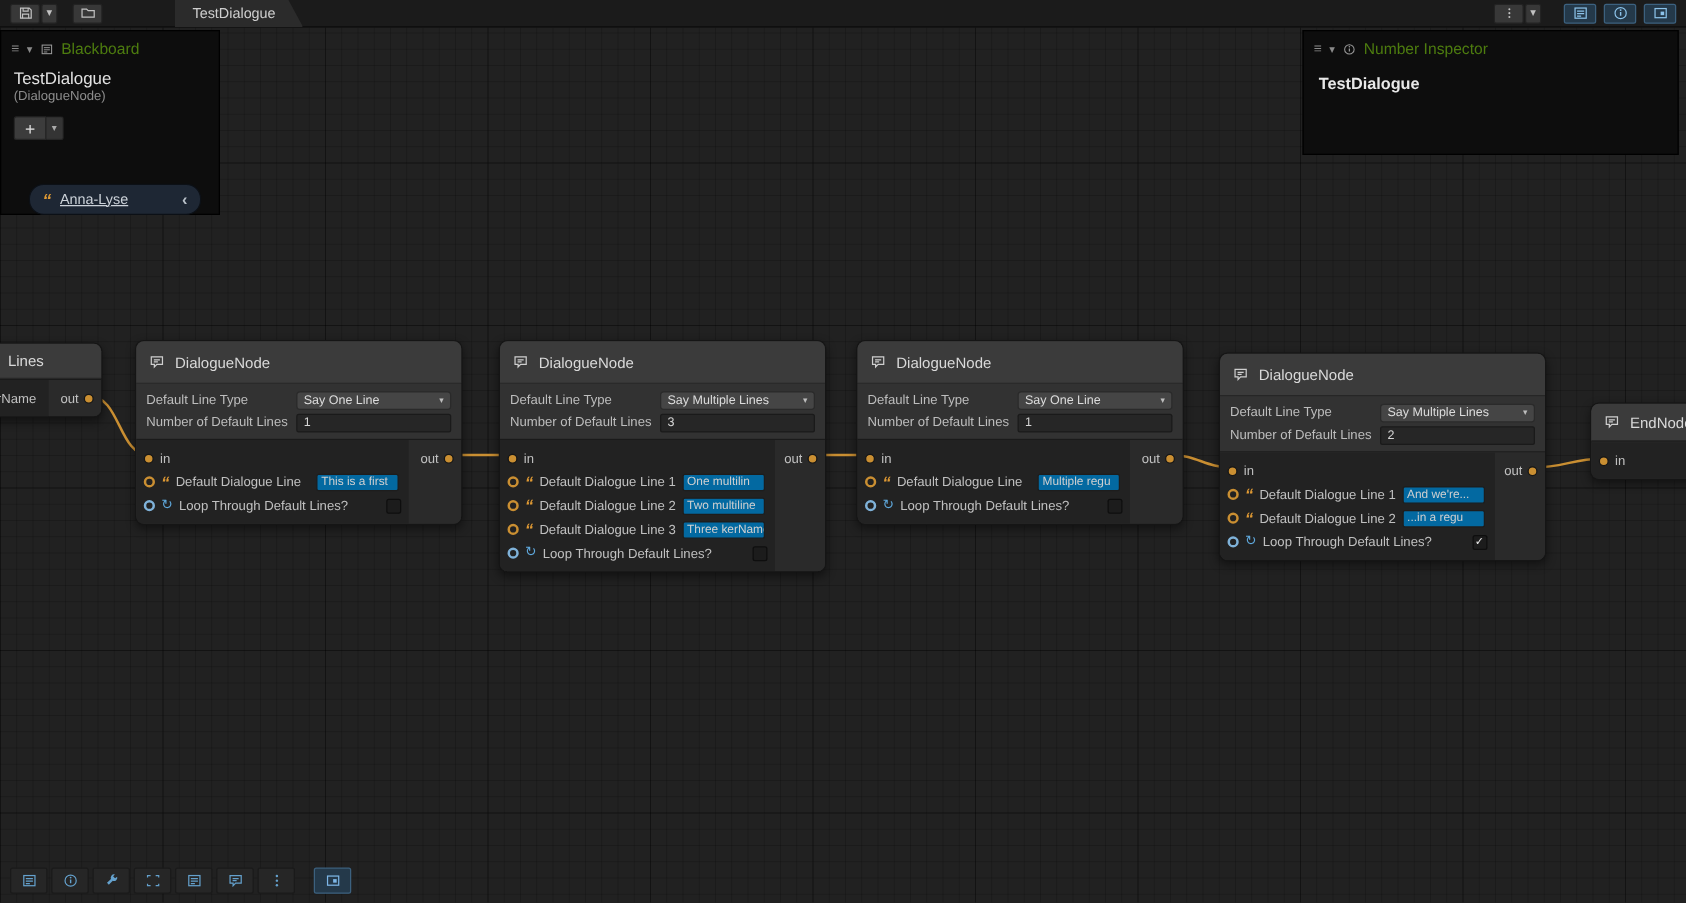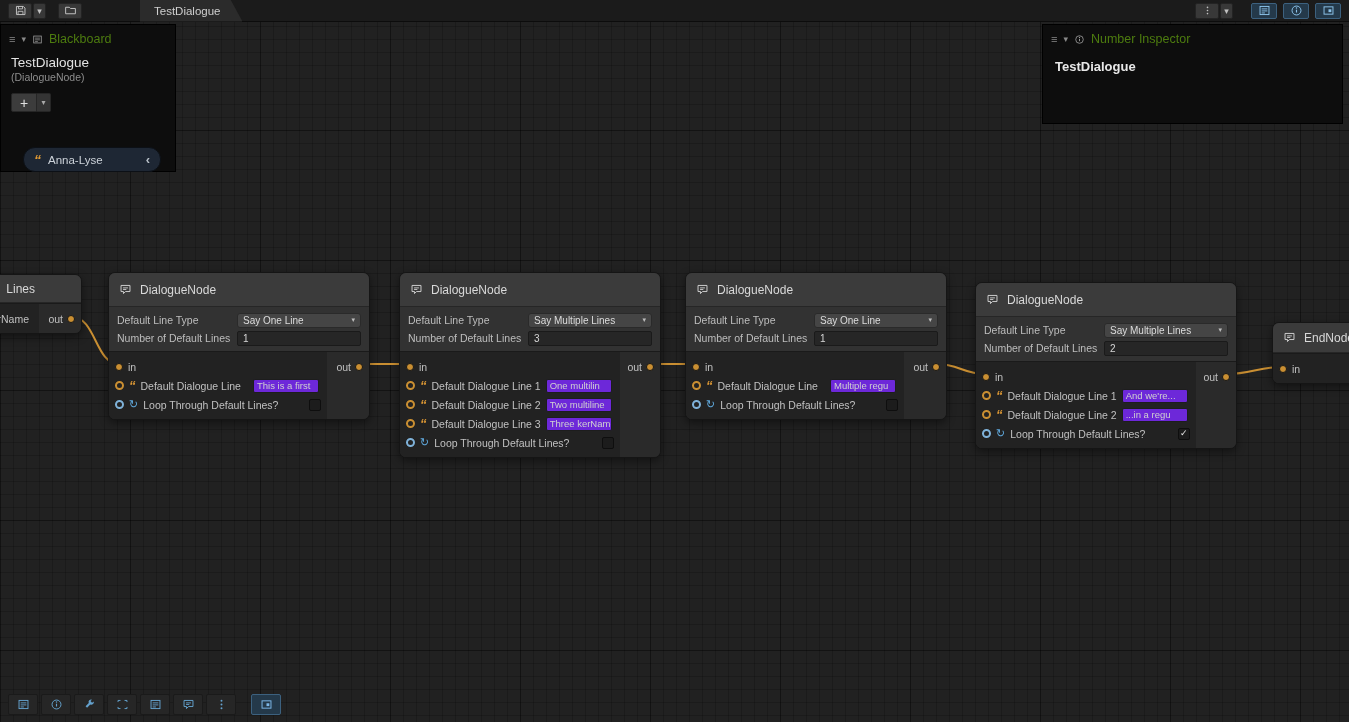--- a/index.html
+++ b/index.html
@@ -68,21 +68,21 @@
     width: 14px; height: 19px; background: #343434; border: 1px solid #262626; border-left: none;
     border-radius: 0 2px 2px 0; color: #aaa; font-size: 8px;
     display: flex; align-items: center; justify-content: center;
   }
   .bb-field {
     position: absolute; left: 22px; top: 122px; width: 138px; height: 25px;
     background: #1e2734; border: 1px solid #0c1016; border-radius: 12px;
     display: flex; align-items: center; gap: 7px; padding: 0 10px;
   }
   .bb-field-quote { color: #e09a34; font-weight: bold; font-style: italic; font-size: 14px; line-height: 10px; }
-  .bb-field-label { color: #ccd2d9; font-size: 11.5px; flex: 1; }
+  .bb-field-label { color: #ccd2d9; font-size: 11.5px; flex: 1; text-decoration: underline; }
   .bb-field-collapse { color: #b9c1c9; font-size: 13px; font-weight: bold; }
   .gi-graph-name { color: #e8e8e8; font-size: 13px; font-weight: bold; padding: 8px 12px; }
 
   
   .node {
     position: absolute; z-index: 10;
     background: #2b2b2b; border: 1px solid #151515; border-radius: 7px;
     box-shadow: 0 3px 8px rgba(0,0,0,0.45);
     font-size: 10.5px;
   }
@@ -115,21 +115,21 @@
   .port-label { color: #c0c0c0; font-size: 10.5px; white-space: nowrap; overflow: hidden; }
   .port-dot { width: 8px; height: 8px; border-radius: 50%; flex: none; }
   .port-dot.filled { background: #ca8f32; border: 1px solid #161616; }
   .port-dot.hollow { background: transparent; border: 2px solid #ca8f32; width: 9px; height: 9px; }
   .port-dot.hollow.blue { border-color: #7fb2d9; }
   .quote-icon { color: #e09a34; font-weight: bold; font-style: italic; font-size: 13px; line-height: 9px; flex: none; }
   .loop-icon { color: #5fa8dc; font-size: 11px; line-height: 11px; flex: none; }
   .line-label { flex: 1; }
   .line-input {
     width: 66px; height: 14px; flex: none; margin-right: 2px;
-    background: #6d28d9; border: 1px solid #1d1d1d; border-radius: 2px;
+    background: #0369a1; border: 1px solid #1d1d1d; border-radius: 2px;
     color: #d0d0d0; font-size: 9.5px; padding: 0 3px; line-height: 12px;
     white-space: nowrap; overflow: hidden;
   }
   .checkbox {
     width: 12px; height: 12px; flex: none; margin-left: 2px;
     background: #1c1c1c; border: 1px solid #0e0e0e; border-radius: 2px;
     display: flex; align-items: center; justify-content: center;
   }
   .check { color: #e6e6e6; font-size: 9px; line-height: 9px; }
 

